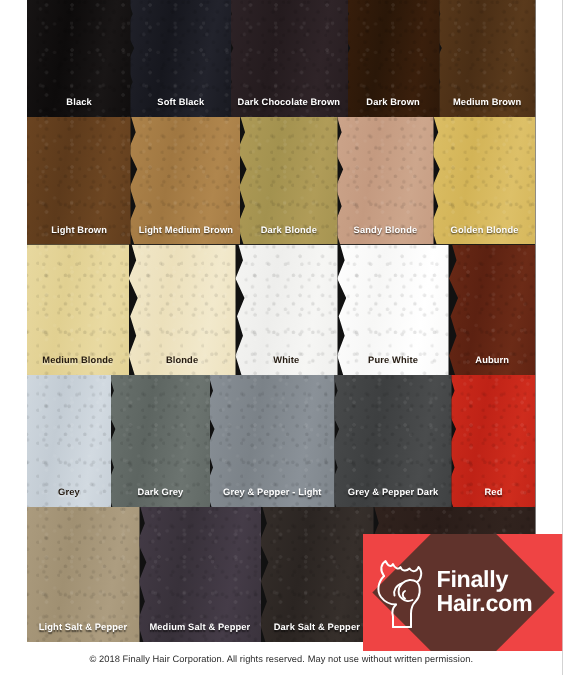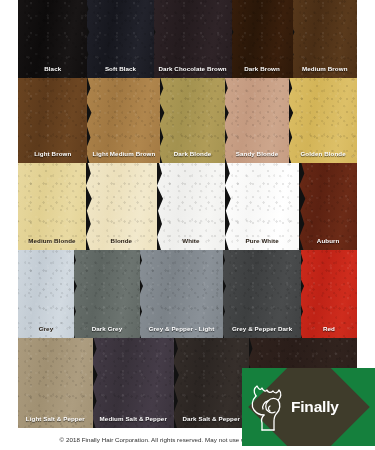--- a/index.html
+++ b/index.html
@@ -84,24 +84,24 @@
     white-space: nowrap;
     z-index: 5;
   }
   .label.light { color: #ffffff; text-shadow: 0 1px 1px rgba(0,0,0,.65); }
   .label.dark  { color: #241a10; text-shadow: 0 1px 1px rgba(255,255,255,.45); }
 
   
   #logo {
     position: absolute;
     right: 0;
-    bottom: 4px;
+    bottom: 16px;
     width: 133px;
     height: 78px;
-    background: #15803d;
+    background: #ef4444;
     overflow: hidden;
     z-index: 9;
   }
   #logo .diamond {
     position: absolute;
     left: 50%;
     top: 50%;
     width: 86px;
     height: 86px;
     margin: -43px 0 0 -43px;
@@ -313,19 +313,20 @@
           <path d="M8 16 C4 20 3 26 6 30 C9 34 13 35 16 35"></path>
           <path d="M16 35 C14 37 13 40 14 43 L14 50"></path>
           <path d="M30 20 C27 18 23 18 20 21 C17 24 17 29 20 31 C22 33 25 33 27 32"></path>
           <path d="M20 21 C16 22 14 26 15 29"></path>
           <path d="M22 26 C20 27 20 30 22 31"></path>
           <path d="M14 50 L26 50"></path>
         </g>
       </svg>
       <div class="wordmark">
         <span>Finally</span>
+        <span class="l2">Hair.com</span>
       </div>
     </div>
   </div>
 
   <div id="copyright">© 2018 Finally Hair Corporation.  All rights reserved. May not use without written permission.</div>
 
 </div>
 
 </body></html>

